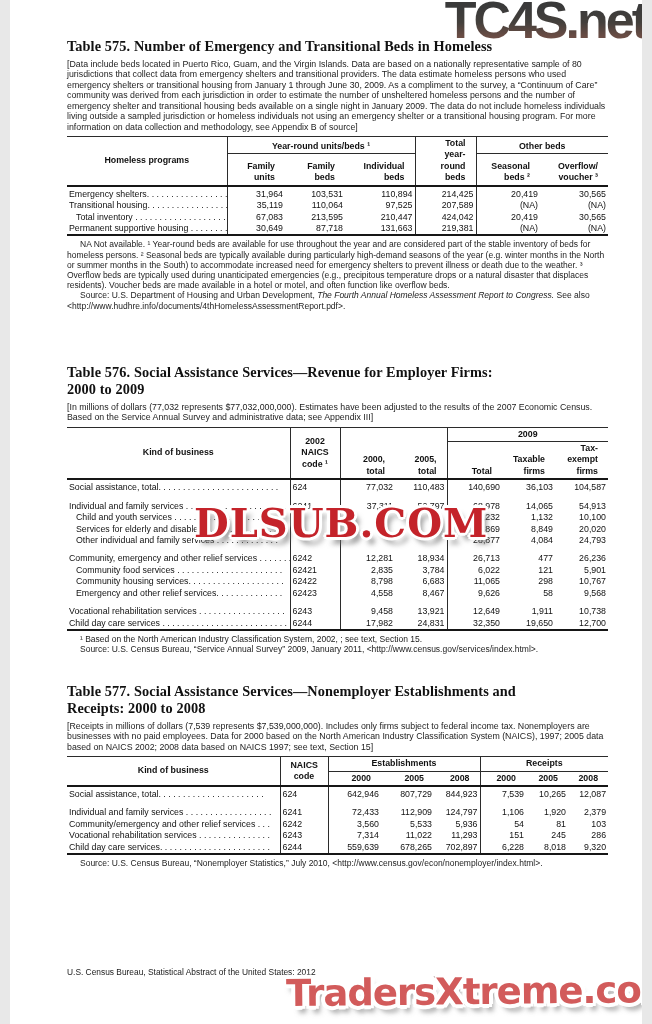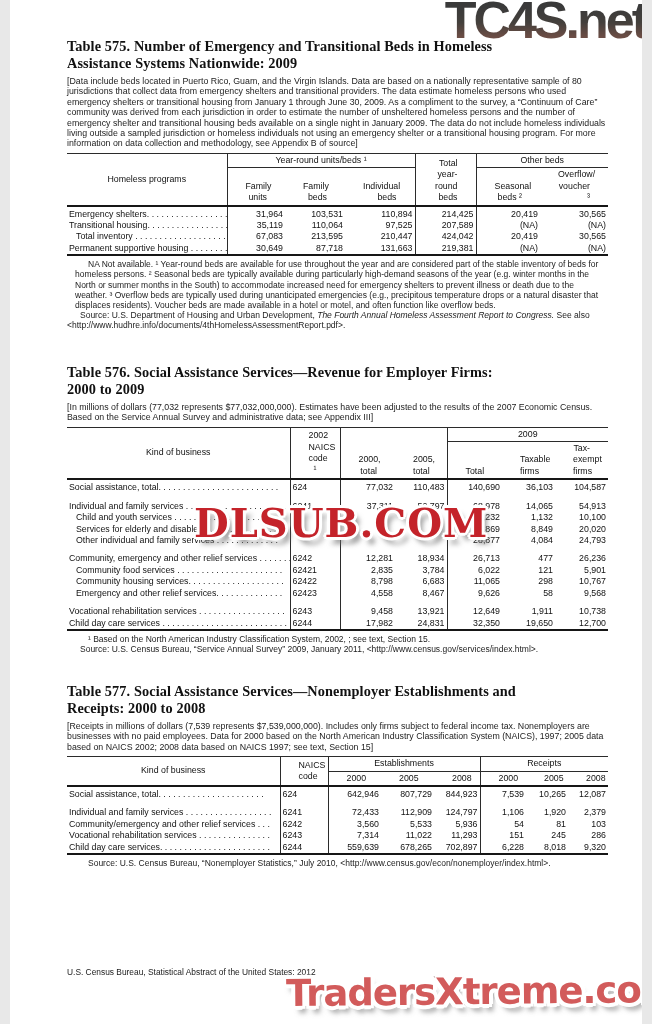--- a/index.html
+++ b/index.html
@@ -8,31 +8,31 @@
     background:#ffffff; overflow:hidden;
     font-family:"Liberation Sans", sans-serif; color:#161616;
     -webkit-font-smoothing:antialiased;
   }
   .sec { position:absolute; left:57px; width:541px; }
   h2.ttl {
     margin:0; font-family:"Liberation Serif", serif; font-weight:700;
     font-size:14.3px; line-height:1.18; color:#111; letter-spacing:.1px;
   }
   p.intro { margin:4px 0 0 0; font-size:8.8px; line-height:1.19; color:#1c1c1c; }
-  p.fn { margin:3px 0 0 8px; font-size:8.5px; line-height:1.2; text-indent:13px; color:#1c1c1c; }
+  p.fn { margin:3px 0 0 0; font-size:8.5px; line-height:1.2; text-indent:13px; color:#1c1c1c; }
   p.src { margin:0; font-size:8.5px; line-height:1.2; text-indent:13px; color:#1c1c1c; }
   .it { font-style:italic; }
 
   table.stat {
     border-collapse:collapse; table-layout:fixed; width:541px;
     font-size:8.8px; line-height:1.3; color:#111;
     border-top:1px solid #2b2b2b; border-bottom:2px solid #161616;
     margin-top:4px;
   }
-  .stat th { font-weight:400; padding:1px 18px; }
+  .stat th { font-weight:700; padding:1px 10px; }
   .stat td { padding:0 2px; text-align:right; white-space:nowrap; overflow:hidden; }
   .stat td:first-child { text-align:left; }
   .stat tbody tr:first-child td { border-top:2px solid #161616; padding-top:2px; }
   .stat tr.bold td { font-weight:400; }
   .stat tr.spacer td { height:7px; border-top:none; }
   .stat td.ind { padding-left:9px; }
   .vl { border-left:1px solid #2b2b2b; }
   .vr { border-right:1px solid #2b2b2b; }
   .grp { border-bottom:1px solid #2b2b2b; text-align:center; vertical-align:bottom; white-space:pre-line; }
   .sub { text-align:right; vertical-align:bottom; white-space:pre-line; padding-bottom:2px; }
@@ -83,21 +83,21 @@
   }
 </style>
 </head>
 <body>
 
 <div class="page">
 
   <div class="wm-top">TC4S.net</div>
 
   <section class="sec" style="top:38px;">
-    <h2 class="ttl"><span>Table 575. Number of Emergency and Transitional Beds in Homeless</span><br><span>Assistance Systems Nationwide: 2009</span></h2>
+    <h2 class="ttl"><span>Table 575. Number of Emergency and Transitional Beds in Homeless</span><br></h2>
     <p class="intro">[Data include beds located in Puerto Rico, Guam, and the Virgin Islands. Data are based on a nationally representative sample of 80 jurisdictions that collect data from emergency shelters and transitional providers. The data estimate homeless persons who used emergency shelters or transitional housing from January 1 through June 30, 2009. As a compliment to the survey, a “Continuum of Care” community was derived from each jurisdiction in order to estimate the number of unsheltered homeless persons and the number of emergency shelter and transitional housing beds available on a single night in January 2009. The data do not include homeless individuals living outside a sampled jurisdiction or homeless individuals not using an emergency shelter or a transitional housing program. For more information on data collection and methodology, see Appendix B of source]</p>
 
     <table class="stat" id="t575">
       <colgroup>
         <col style="width:160px">
           <col style="width:58px">
           <col style="width:60px">
           <col style="width:70px">
           <col style="width:61px">
           <col style="width:64px">

